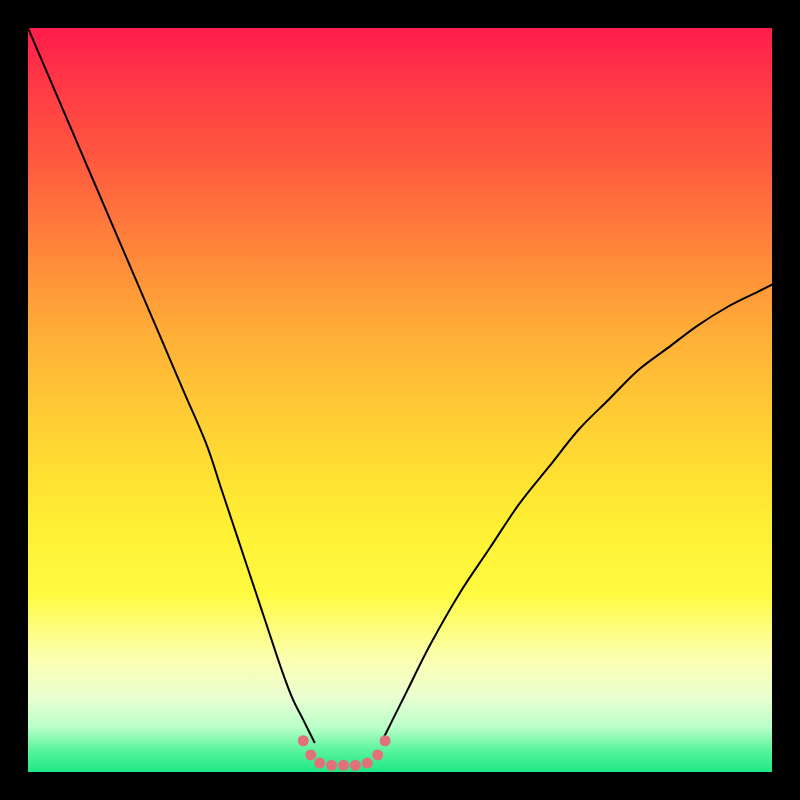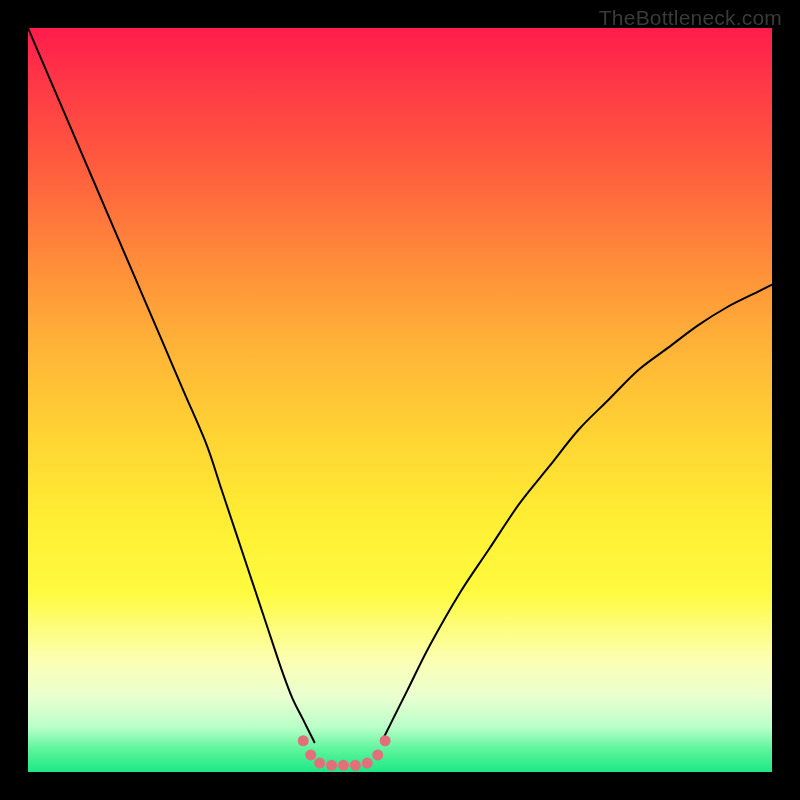--- a/index.html
+++ b/index.html
@@ -57,21 +57,20 @@
     font-weight: 500;
     letter-spacing: 0.2px;
     user-select: none;
   }
 </style>
 </head>
 <body>
 
 <div class="stage">
 
-  <div class="watermark">TheBottleneck.com</div>
 
   <div class="plot-area">
     <div class="gradient-bg"></div>
 
     <svg class="svg-layer" viewBox="0 0 744 744" preserveAspectRatio="none">
       <g>
           <path d="M 0.00 0.00 C 3.72 8.68, 14.88 34.72, 22.32 52.08 C 29.76 69.44, 37.20 86.80, 44.64 104.16 C 52.08 121.52, 59.52 138.88, 66.96 156.24 C 74.40 173.60, 81.84 190.96, 89.28 208.32 C 96.72 225.68, 104.16 243.04, 111.60 260.40 C 119.04 277.76, 126.48 295.12, 133.92 312.48 C 141.36 329.84, 148.80 347.20, 156.24 364.56 C 163.68 381.92, 172.36 400.52, 178.56 416.64 C 184.76 432.76, 188.48 446.40, 193.44 461.28 C 198.40 476.16, 203.36 491.04, 208.32 505.92 C 213.28 520.80, 218.24 535.68, 223.20 550.56 C 228.16 565.44, 233.12 580.32, 238.08 595.20 C 243.04 610.08, 248.62 627.44, 252.96 639.84 C 257.30 652.24, 260.40 660.92, 264.12 669.60 C 267.84 678.28, 271.56 684.48, 275.28 691.92 C 279.00 699.36, 284.58 710.52, 286.44 714.24" fill="none" stroke="#000000" stroke-width="2" stroke-linecap="round"></path>
           <path d="M 353.40 714.24 C 355.26 710.52, 360.22 700.60, 364.56 691.92 C 368.90 683.24, 373.24 674.56, 379.44 662.16 C 385.64 649.76, 393.08 633.64, 401.76 617.52 C 410.44 601.40, 421.60 581.56, 431.52 565.44 C 441.44 549.32, 451.36 535.68, 461.28 520.80 C 471.20 505.92, 481.12 489.80, 491.04 476.16 C 500.96 462.52, 510.88 451.36, 520.80 438.96 C 530.72 426.56, 540.64 412.92, 550.56 401.76 C 560.48 390.60, 570.40 381.92, 580.32 372.00 C 590.24 362.08, 600.16 350.92, 610.08 342.24 C 620.00 333.56, 629.92 327.36, 639.84 319.92 C 649.76 312.48, 659.68 304.42, 669.60 297.60 C 679.52 290.78, 689.44 284.58, 699.36 279.00 C 709.28 273.42, 721.68 267.84, 729.12 264.12 C 736.56 260.40, 741.52 257.92, 744.00 256.68" fill="none" stroke="#000000" stroke-width="2" stroke-linecap="round"></path>
           <circle cx="275.28" cy="712.75" r="5.5" fill="#e2707b"></circle>
           <circle cx="282.72" cy="726.89" r="5.5" fill="#e2707b"></circle>

